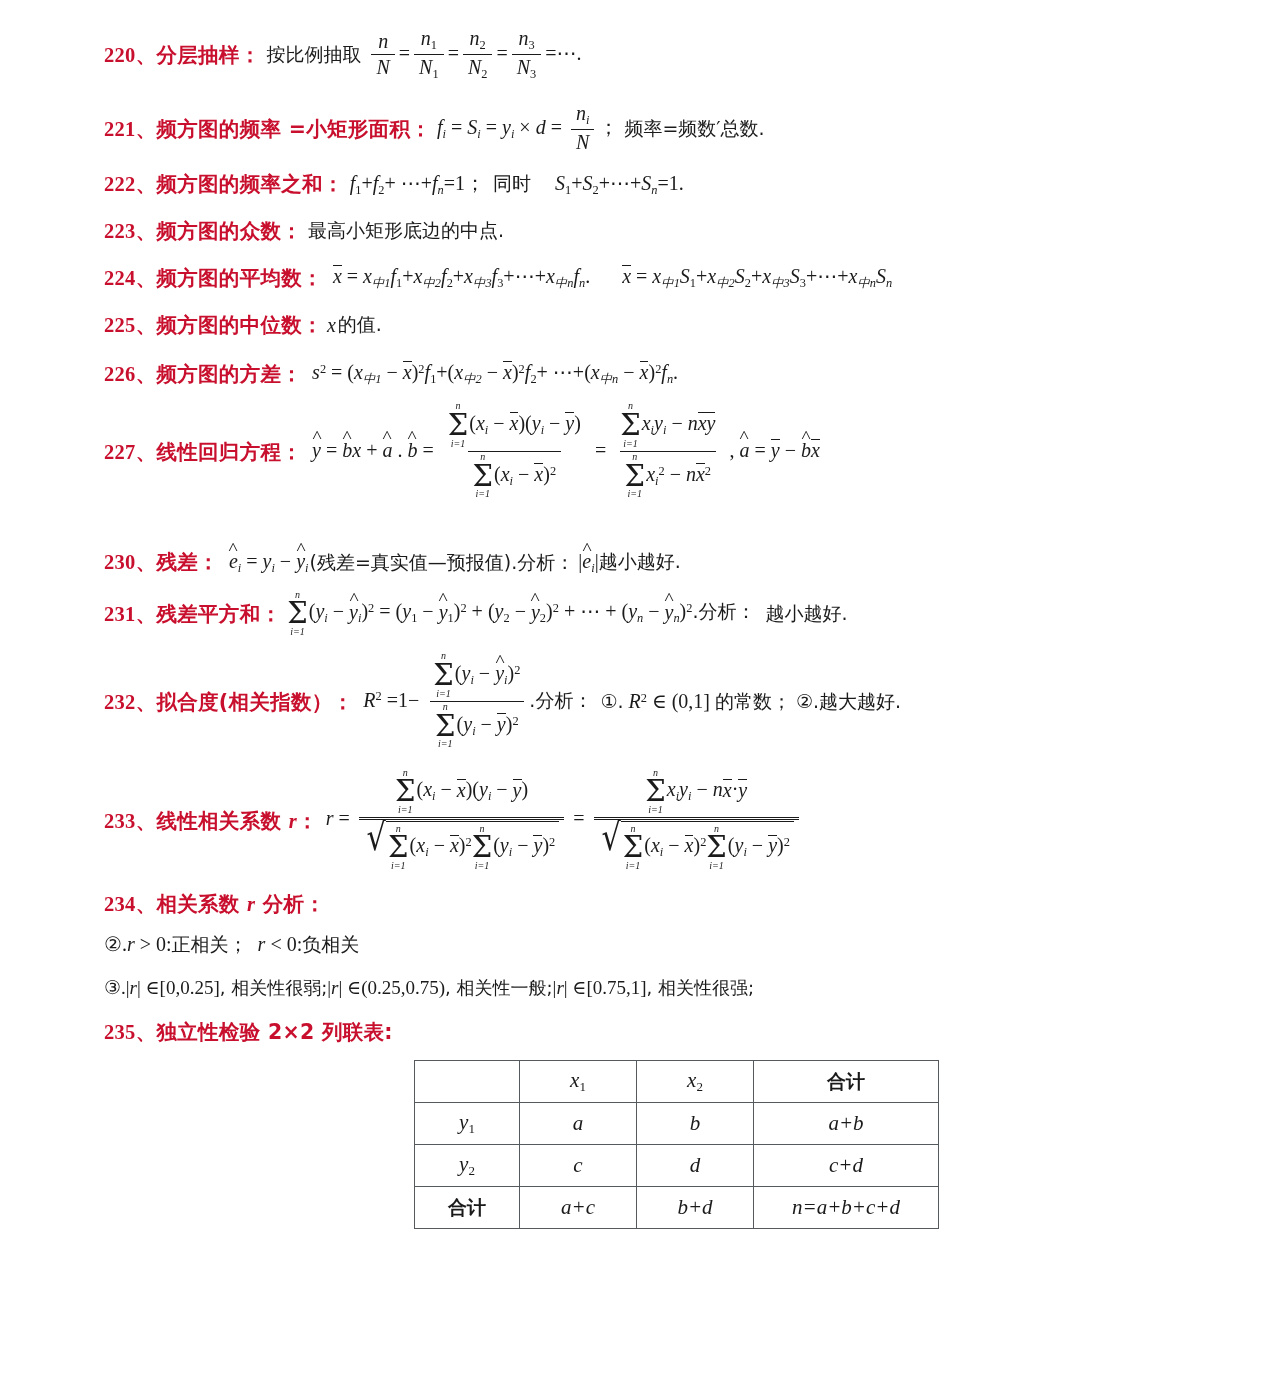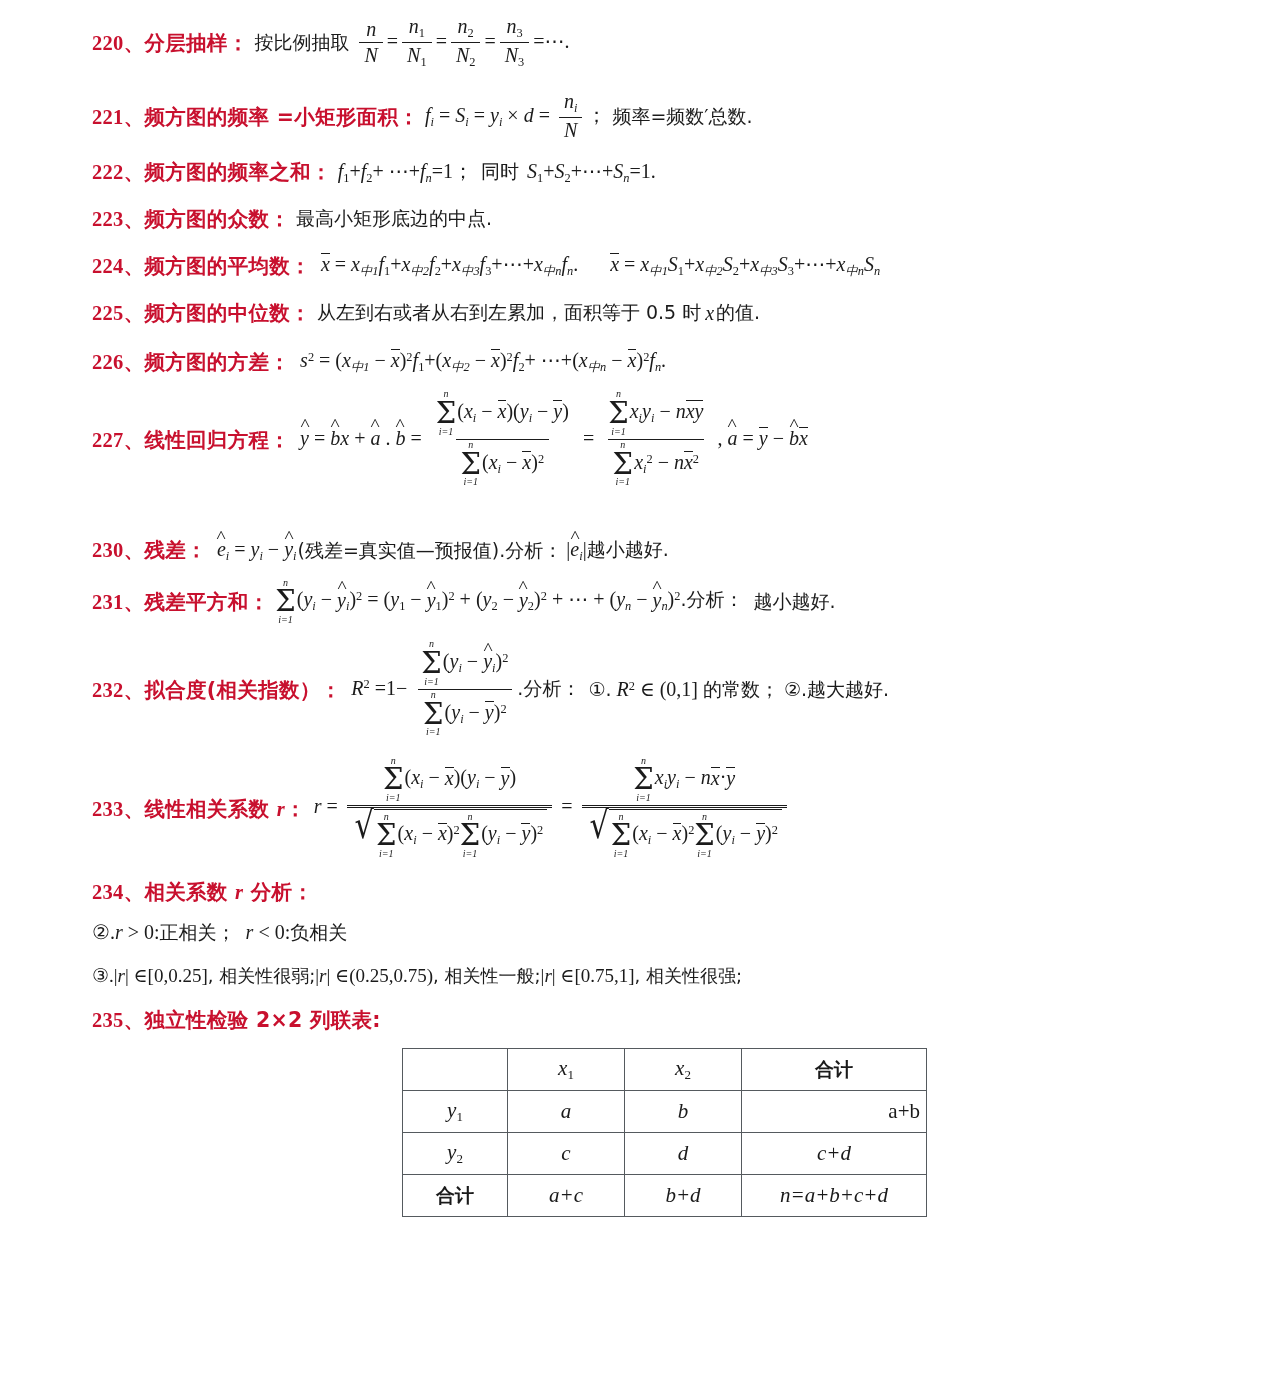--- a/index.html
+++ b/index.html
@@ -13,21 +13,21 @@
     font-family: "Liberation Serif", "DejaVu Serif", serif;
     color: #1a1a1a;
     overflow: hidden;
     position: relative;
   }
 
   #page {
     position: relative;
     width: 1279px;
     height: 1378px;
-    padding: 0;
+    padding: 12px;
     box-sizing: border-box;
   }
 
   .row {
     position: relative;
     display: flex;
     align-items: center;
     padding-left: 92px;
     box-sizing: border-box;
   }
@@ -192,21 +192,21 @@
     </span>
     <span class="bd cjk">频率=频数′总数.</span>
   </div>
 
   <div class="row" style="height:48px;">
     <span class="hd"><span class="num">222</span>、<span>频方图的频率之和：</span></span>
     <span class="bd">
       <i class="mi">f</i><span class="subn">1</span>+<i class="mi">f</i><span class="subn">2</span>+ ⋯+<i class="mi">f</i><span class="sub">n</span>=1；
     </span>
     <span class="bd cjk" style="margin-left:8px;">同时</span>
-    <span class="bd" style="margin-left:8px;">
+    <span class="bd" style="margin-left:24px;">
       <i class="mi">S</i><span class="subn">1</span>+<i class="mi">S</i><span class="subn">2</span>+⋯+<i class="mi">S</i><span class="sub">n</span>=1.
     </span>
   </div>
 
   <div class="row" style="height:46px;">
     <span class="hd"><span class="num">223</span>、<span>频方图的众数：</span></span>
     <span class="bd cjk">最高小矩形底边的中点.</span>
   </div>
 
   <div class="row" style="height:48px;">
@@ -214,21 +214,20 @@
     <span class="bd" style="margin-left:10px;">
       <span class="bar"><i class="mi">x</i></span> = <i class="mi">x</i><span class="sub">中1</span><i class="mi">f</i><span class="subn">1</span>+<i class="mi">x</i><span class="sub">中2</span><i class="mi">f</i><span class="subn">2</span>+<i class="mi">x</i><span class="sub">中3</span><i class="mi">f</i><span class="subn">3</span>+⋯+<i class="mi">x</i><span class="sub">中n</span><i class="mi">f</i><span class="sub">n</span>.
     </span>
     <span class="bd" style="margin-left:32px;">
       <span class="bar"><i class="mi">x</i></span> = <i class="mi">x</i><span class="sub">中1</span><i class="mi">S</i><span class="subn">1</span>+<i class="mi">x</i><span class="sub">中2</span><i class="mi">S</i><span class="subn">2</span>+<i class="mi">x</i><span class="sub">中3</span><i class="mi">S</i><span class="subn">3</span>+⋯+<i class="mi">x</i><span class="sub">中n</span><i class="mi">S</i><span class="sub">n</span>
     </span>
   </div>
 
   <div class="row" style="height:46px;align-items:center;">
     <span class="hd"><span class="num">225</span>、<span>频方图的中位数：</span></span>
-    <span class="bd cjk">从左到右或者从右到左累加，面积等于 0.5 时</span>
     <span class="bd" style="margin-left:4px;"><i class="mi">x</i></span>
     <span class="bd cjk" style="margin-left:2px;">的值.</span>
   </div>
 
   <div class="row" style="height:52px;text-align:right;">
     <span class="hd"><span class="num">226</span>、<span>频方图的方差：</span></span>
     <span class="bd" style="margin-left:10px;">
       <i class="mi">s</i><span class="sup">2</span> = (<i class="mi">x</i><span class="sub">中1</span> − <span class="bar"><i class="mi">x</i></span>)<span class="sup">2</span><i class="mi">f</i><span class="subn">1</span>+(<i class="mi">x</i><span class="sub">中2</span> − <span class="bar"><i class="mi">x</i></span>)<span class="sup">2</span><i class="mi">f</i><span class="subn">2</span>+ ⋯+(<i class="mi">x</i><span class="sub">中n</span> − <span class="bar"><i class="mi">x</i></span>)<span class="sup">2</span><i class="mi">f</i><span class="sub">n</span>.
     </span>
   </div>
@@ -390,21 +389,21 @@
         <tr>
           <td class="c0"></td>
           <td class="c1"><i class="mi">x</i><span class="subn">1</span></td>
           <td class="c2"><i class="mi">x</i><span class="subn">2</span></td>
           <td class="c3 zh-cell">合计</td>
         </tr>
         <tr>
           <td class="c0"><i class="mi">y</i><span class="subn">1</span></td>
           <td class="c1" style="font-style:italic;">a</td>
           <td class="c2" style="font-style:italic;">b</td>
-          <td class="c3" style="text-align:right;">a+b</td>
+          <td class="c3" style="font-style:italic;">a+b</td>
         </tr>
         <tr>
           <td class="c0"><i class="mi">y</i><span class="subn">2</span></td>
           <td class="c1" style="font-style:italic;">c</td>
           <td class="c2" style="font-style:italic;">d</td>
           <td class="c3" style="font-style:italic;">c+d</td>
         </tr>
         <tr>
           <td class="c0 zh-cell">合计</td>
           <td class="c1" style="font-style:italic;">a+c</td>

